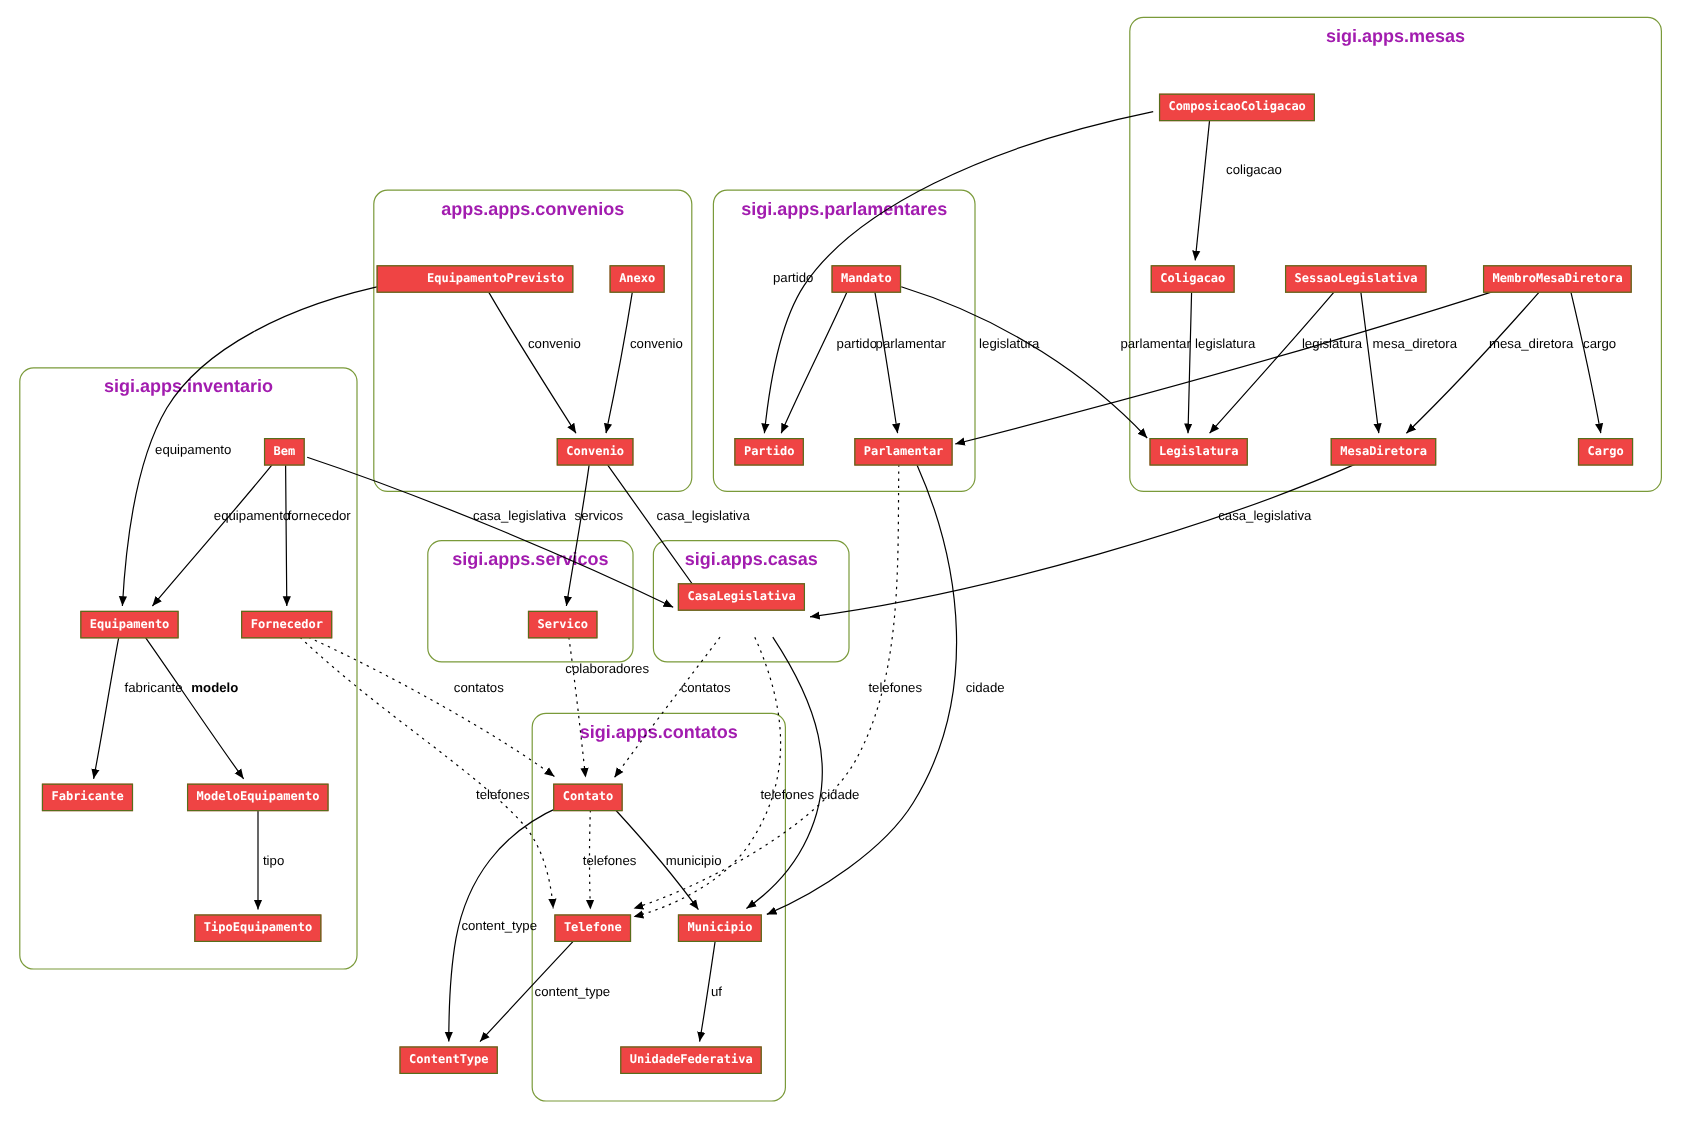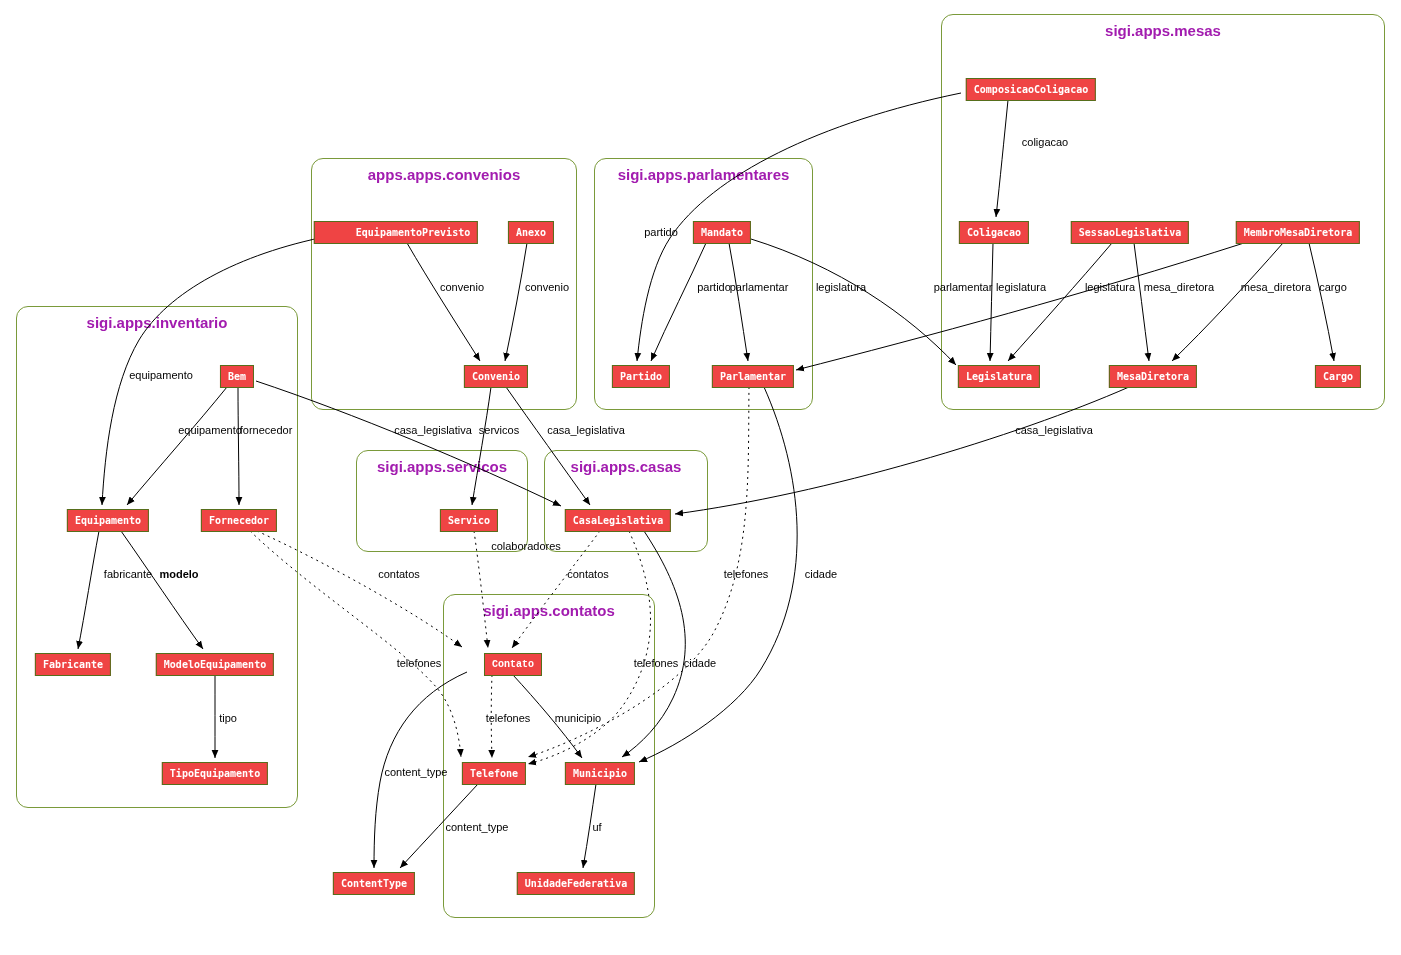--- a/index.html
+++ b/index.html
@@ -105,21 +105,21 @@
     <div class="edge-label" style="left: 266px; top: 430px;">fornecedor</div>
     <div class="edge-label" style="left: 128px; top: 574px;">fabricante</div>
     <div class="edge-label" style="left: 179px; top: 574px; font-weight: bold;">modelo</div>
     <div class="edge-label" style="left: 228px; top: 718px;">tipo</div>
     <div class="edge-label" style="left: 578px; top: 718px;">municipio</div>
     <div class="edge-label" style="left: 416px; top: 772px;">content_type</div>
     <div class="edge-label" style="left: 477px; top: 827px;">content_type</div>
     <div class="edge-label" style="left: 597px; top: 827px;">uf</div>
     <div class="edge-label" style="left: 1054px; top: 430px;">casa_legislativa</div>
     <div class="edge-label" style="left: 399px; top: 574px;">contatos</div>
-    <div class="edge-label" style="left: 506px; top: 546px; margin-left: 20px;">colaboradores</div>
+    <div class="edge-label" style="left: 506px; top: 558px;">colaboradores</div>
     <div class="edge-label" style="left: 588px; top: 574px;">contatos</div>
     <div class="edge-label" style="left: 419px; top: 663px;">telefones</div>
     <div class="edge-label" style="left: 656px; top: 663px;">telefones</div>
     <div class="edge-label" style="left: 746px; top: 574px;">telefones</div>
     <div class="edge-label" style="left: 508px; top: 718px;">telefones</div>
     <div class="edge-label" style="left: 821px; top: 574px;">cidade</div>
     <div class="edge-label" style="left: 700px; top: 663px;">cidade</div>
     <div class="node" style="left: 1031px; top: 78px;">ComposicaoColigacao</div>
     <div class="node" style="left: 994px; top: 221px;">Coligacao</div>
     <div class="node" style="left: 1130px; top: 221px;">SessaoLegislativa</div>
@@ -133,19 +133,19 @@
     <div class="node" style="left: 722px; top: 221px;">Mandato</div>
     <div class="node" style="left: 641px; top: 365px;">Partido</div>
     <div class="node" style="left: 753px; top: 365px;">Parlamentar</div>
     <div class="node" style="left: 237px; top: 365px;">Bem</div>
     <div class="node" style="left: 108px; top: 509px;">Equipamento</div>
     <div class="node" style="left: 239px; top: 509px;">Fornecedor</div>
     <div class="node" style="left: 73px; top: 653px;">Fabricante</div>
     <div class="node" style="left: 215px; top: 653px;">ModeloEquipamento</div>
     <div class="node" style="left: 215px; top: 762px; text-align: center;">TipoEquipamento</div>
     <div class="node" style="left: 469px; top: 509px;">Servico</div>
-    <div class="node" style="left: 618px; top: 509px; text-align: center;">CasaLegislativa</div>
-    <div class="node" style="left: 513px; top: 653px; font-family: Liberation Mono, monospace;">Contato</div>
+    <div class="node" style="left: 618px; top: 486px; text-align: center;">CasaLegislativa</div>
+    <div class="node" style="left: 490px; top: 653px;">Contato</div>
     <div class="node" style="left: 494px; top: 762px;">Telefone</div>
     <div class="node" style="left: 600px; top: 762px;">Municipio</div>
     <div class="node" style="left: 576px; top: 872px;">UnidadeFederativa</div>
     <div class="node" style="left: 374px; top: 872px;">ContentType</div>
   </div>
 
 </body></html>

